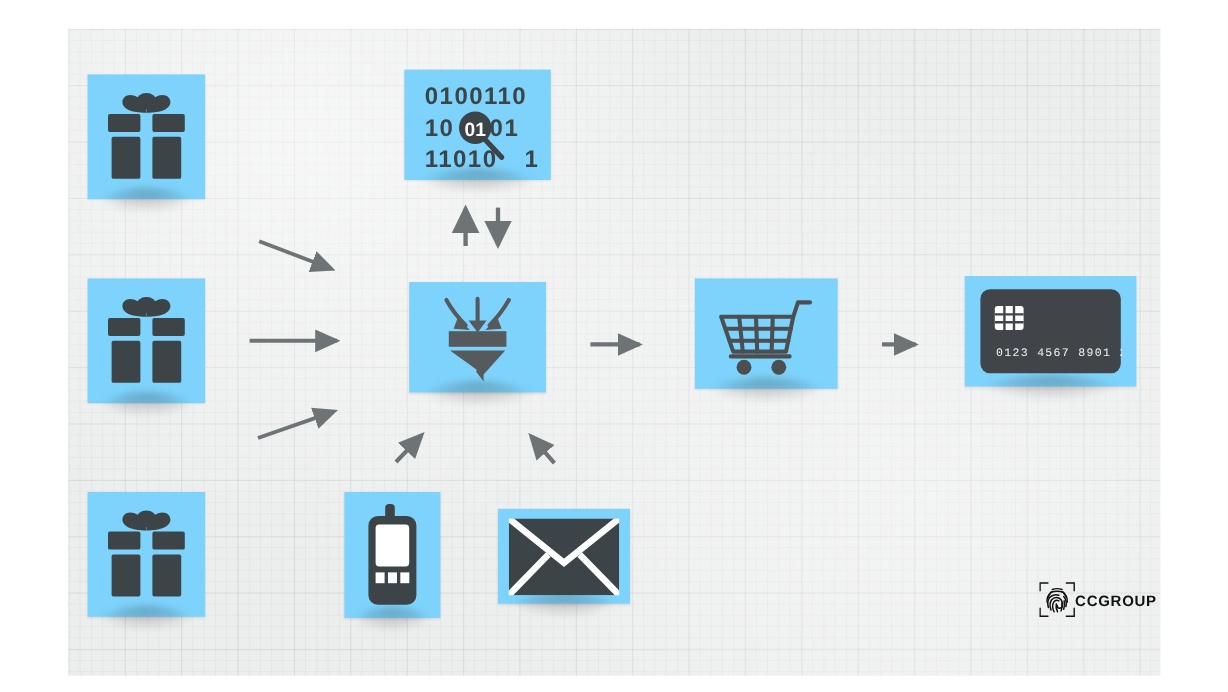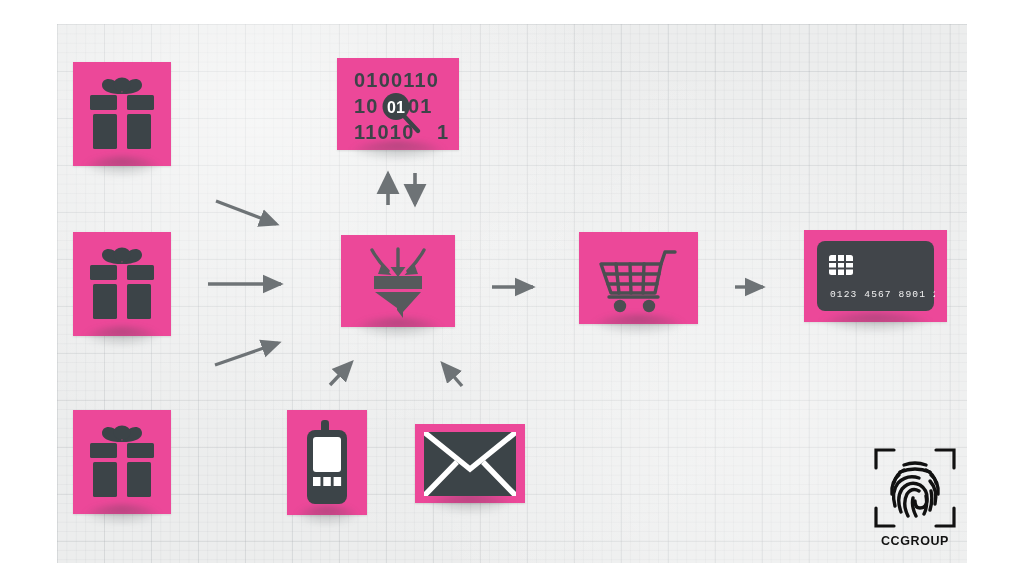--- a/index.html
+++ b/index.html
@@ -26,41 +26,41 @@
     content:"";position:absolute;inset:0;
     background:
       radial-gradient(circle at 22% 18%, rgba(255,255,255,.55), transparent 42%),
       radial-gradient(circle at 78% 72%, rgba(255,255,255,.40), transparent 45%),
       radial-gradient(circle at 50% 50%, rgba(255,255,255,.18), transparent 60%);
     pointer-events:none;
   }
 
   
   .card{
-    position:absolute;background:#ec4899;
+    position:absolute;background:#7dd3fc;
     display:flex;align-items:center;justify-content:center;
     box-shadow:0 1px 2px rgba(0,0,0,.10);
     z-index:3;
   }
   
   .card::before{
     content:"";position:absolute;left:4%;right:4%;bottom:-11px;height:20px;
     border-radius:50%/100% 100% 0 0;
     background:radial-gradient(ellipse at 50% 0%, rgba(60,66,70,.34) 0%, rgba(60,66,70,.16) 45%, rgba(60,66,70,0) 72%);
     filter:blur(3px);
     z-index:-1;
   }
   .card svg{display:block;}
 
   
   #arrows{position:absolute;left:0;top:0;width:1023px;height:577px;z-index:2;pointer-events:none;}
 
   
   #logo{position:absolute;left:866px;top:446px;width:98px;height:108px;z-index:4;
-        display:flex;flex-direction:column;align-items:center;text-align:right;}
+        display:flex;flex-direction:row;align-items:center;text-align:right;}
   #logo-text{font-size:12.5px;font-weight:bold;letter-spacing:.6px;color:#121212;margin-top:2px;}
 </style>
 </head>
 <body>
 
 <div id="stage">
 
   <div id="canvas"></div>
 
   <svg id="arrows" viewBox="0 0 1023 577">

